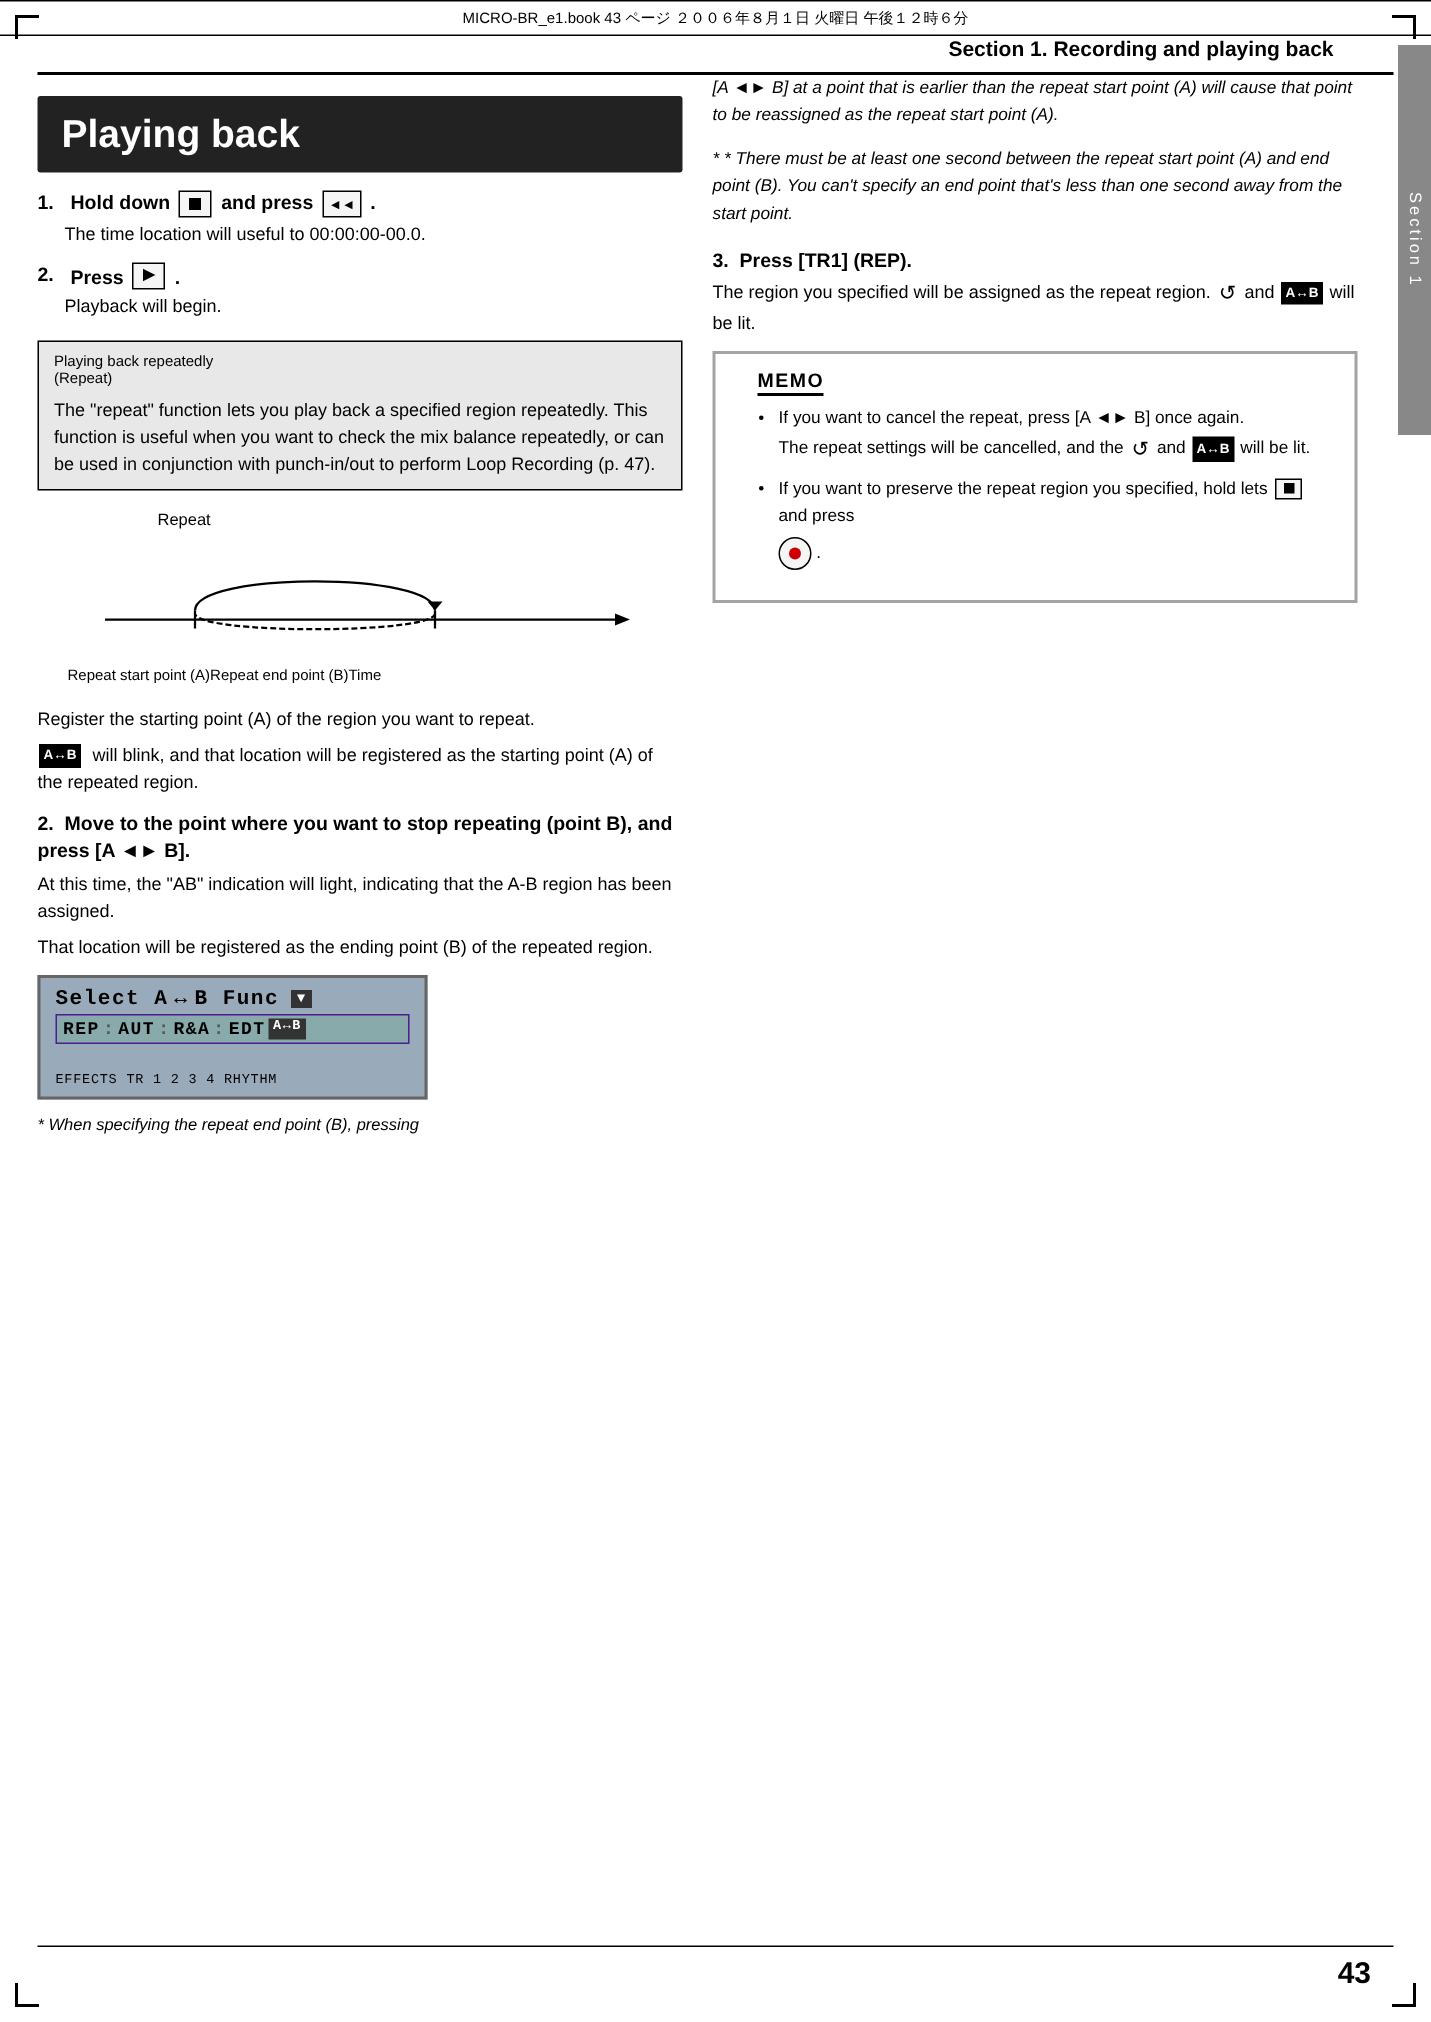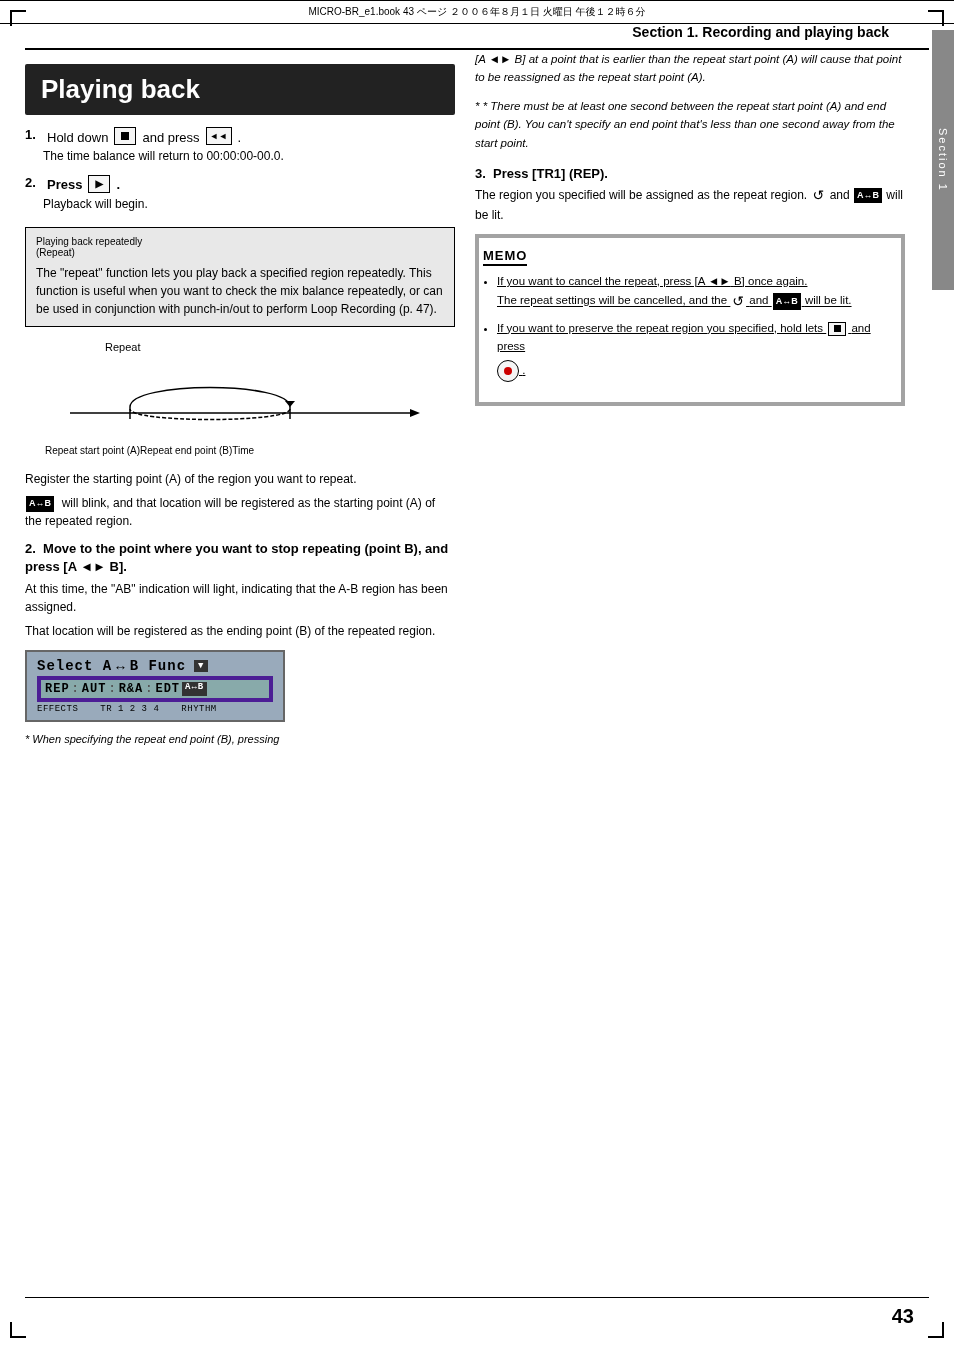--- a/index.html
+++ b/index.html
@@ -273,34 +273,34 @@
       padding: 1px 4px;
       margin-left: 4px;
     }
 
     .lcd-row2 {
       display: flex;
       gap: 2px;
       font-size: 12px;
       font-weight: bold;
       letter-spacing: 1px;
-      border: 4px solid #4c1d95;
+      border: 1px solid #4c1d95;
       padding: 2px 4px;
       background: #8aa;
     }
 
     .lcd-divider {
       color: #555;
     }
 
     .lcd-row3 {
       display: flex;
       font-size: 9px;
-      margin-top: 2px;
-      gap: 22px;
+      margin-top: 19px;
+      gap: 6px;
       letter-spacing: 0.5px;
     }
 
     .lcd-ab-badge {
       background: #333;
       color: #fff;
       font-size: 9px;
       padding: 0 3px;
     }
 
@@ -345,25 +345,24 @@
 
     .loop-icon {
       display: inline-block;
       font-size: 14px;
       vertical-align: middle;
       margin: 0 2px;
     }
 
     
     .memo-box {
-      border: 4px solid #a3a3a3;
-      padding: 10px 4px;
+      border: 2px solid #a3a3a3;
+      padding: 10px 28px;
       margin-top: 10px;
       background: #fff;
-      text-decoration: underline;
     }
 
     .memo-title {
       font-family: Arial, sans-serif;
       font-size: 13px;
       font-weight: bold;
       margin-bottom: 6px;
       letter-spacing: 1px;
     }
 
@@ -412,26 +411,26 @@
     .bottom-line {
       position: absolute;
       bottom: 50px;
       left: 25px;
       right: 25px;
       border-top: 1.5px solid #000;
     }
 
     .hold-down-line {
       display: flex;
-      align-items: flex-end;
+      align-items: flex-start;
       gap: 4px;
       flex-wrap: wrap;
       font-family: Arial, sans-serif;
       font-size: 13px;
-      font-weight: normal;
+      font-weight: bold;
     }
 
     .press-line {
       display: flex;
       align-items: center;
       gap: 4px;
       font-family: Arial, sans-serif;
       font-size: 13px;
       font-weight: bold;
     }
@@ -478,21 +477,21 @@
                     <rect x="2" y="2" width="8" height="8" fill="#000"></rect>
                   </svg>
               </span>
               <span>and press</span>
 
               <span class="btn-icon-rw">◄◄</span>
               <span>.</span>
             </span>
           </span>
         </div>
-        <div class="step-body">The time balance will return to 00:00:00-00.0.</div>
+        <div class="step-body">The time location will useful to 00:00:00-00.0.</div>
       </div>
 
       <div class="step">
         <div class="step-header">
           <span class="step-num">2.</span>
           <span class="press-line">
             <span>Press</span>
 
             <span class="btn-icon-play">▶</span>
             <span>.</span>

